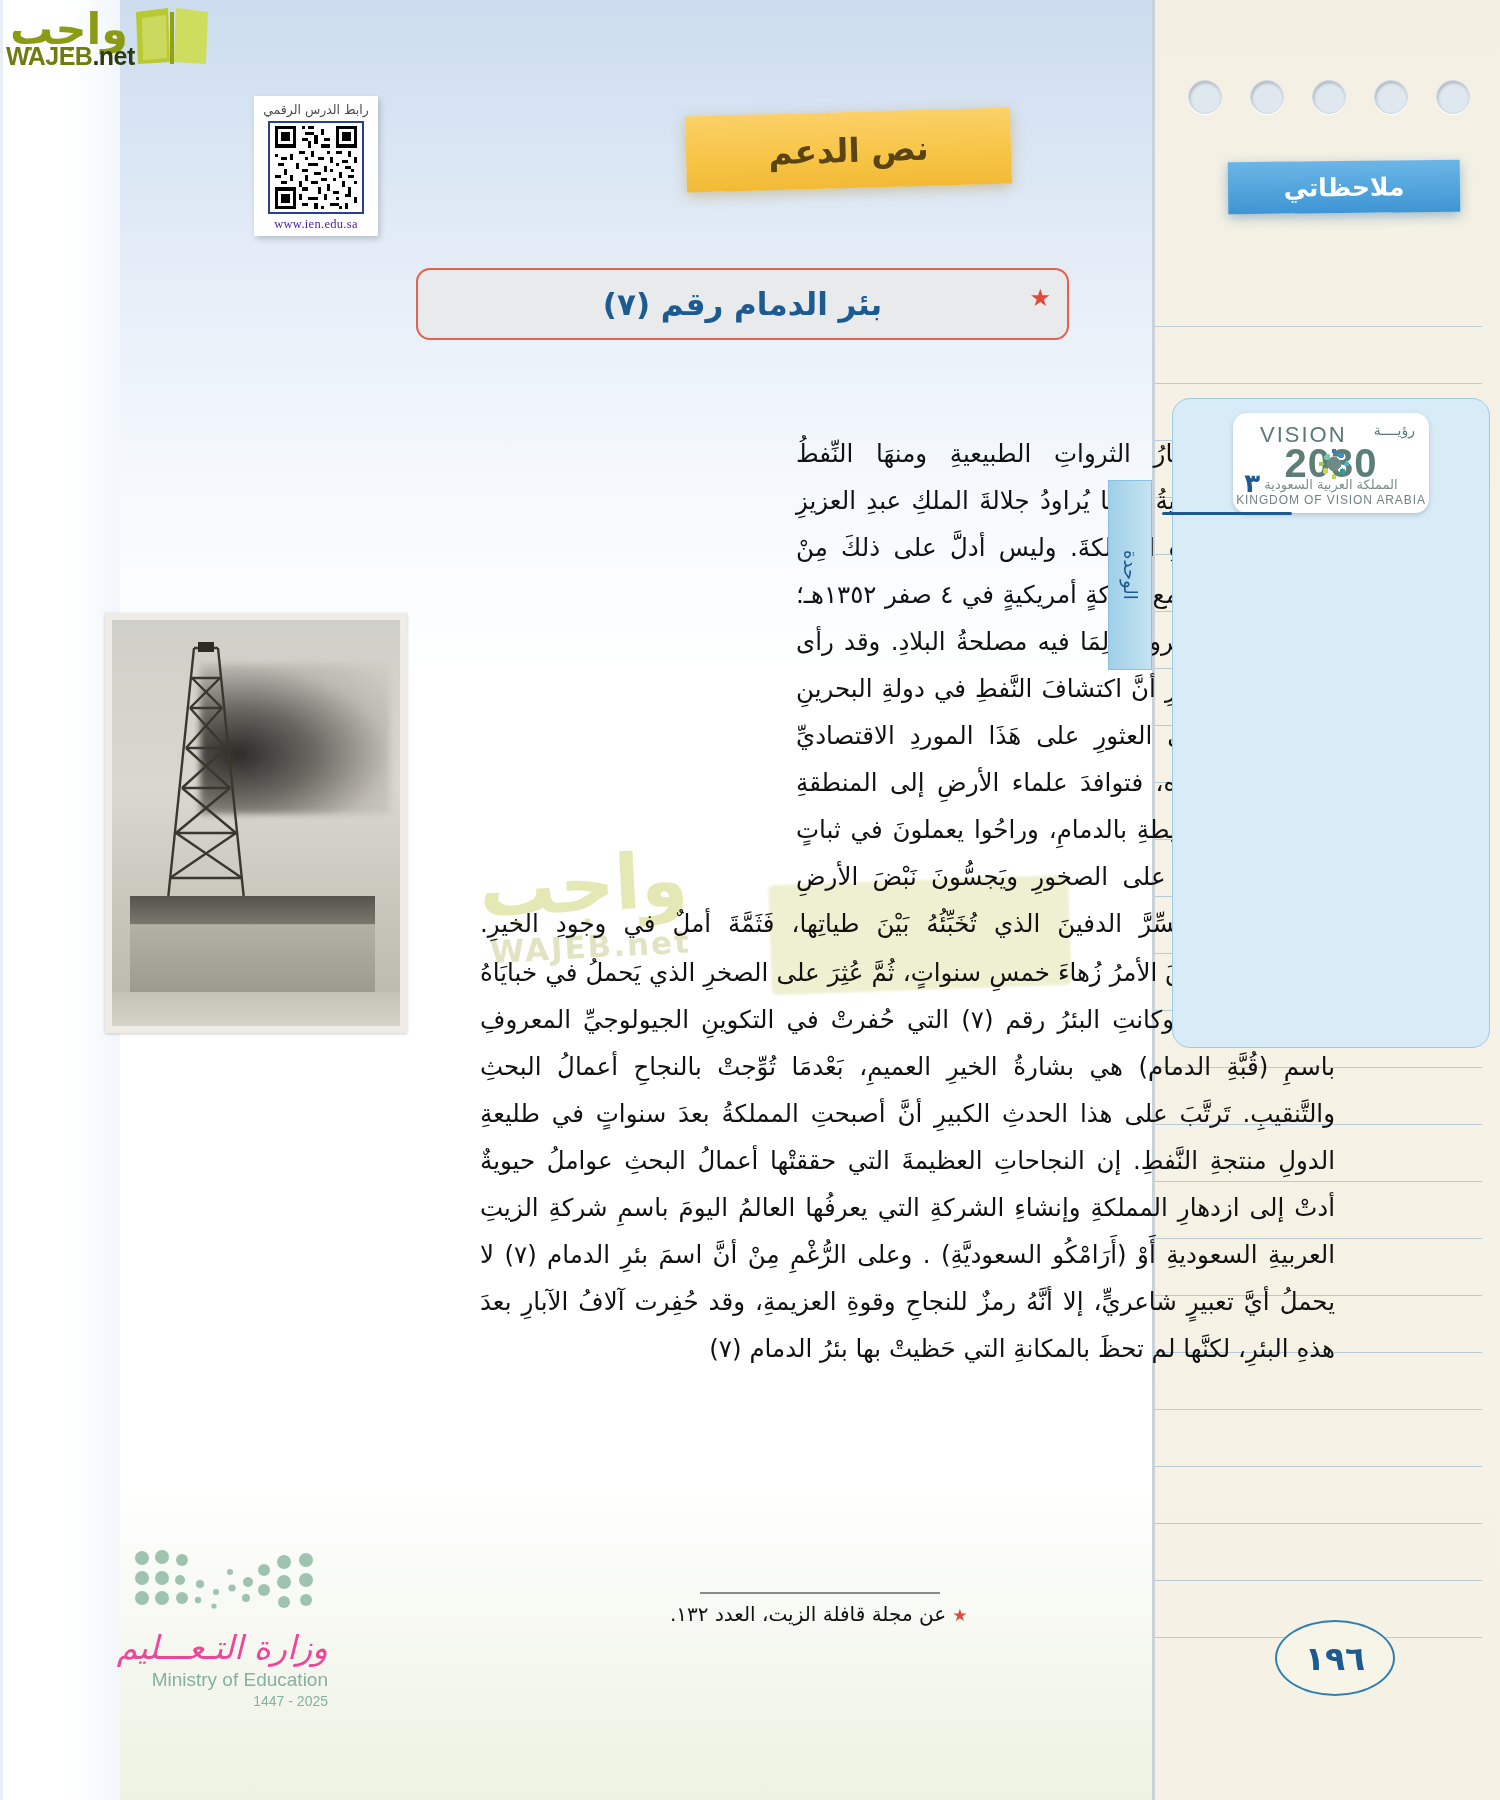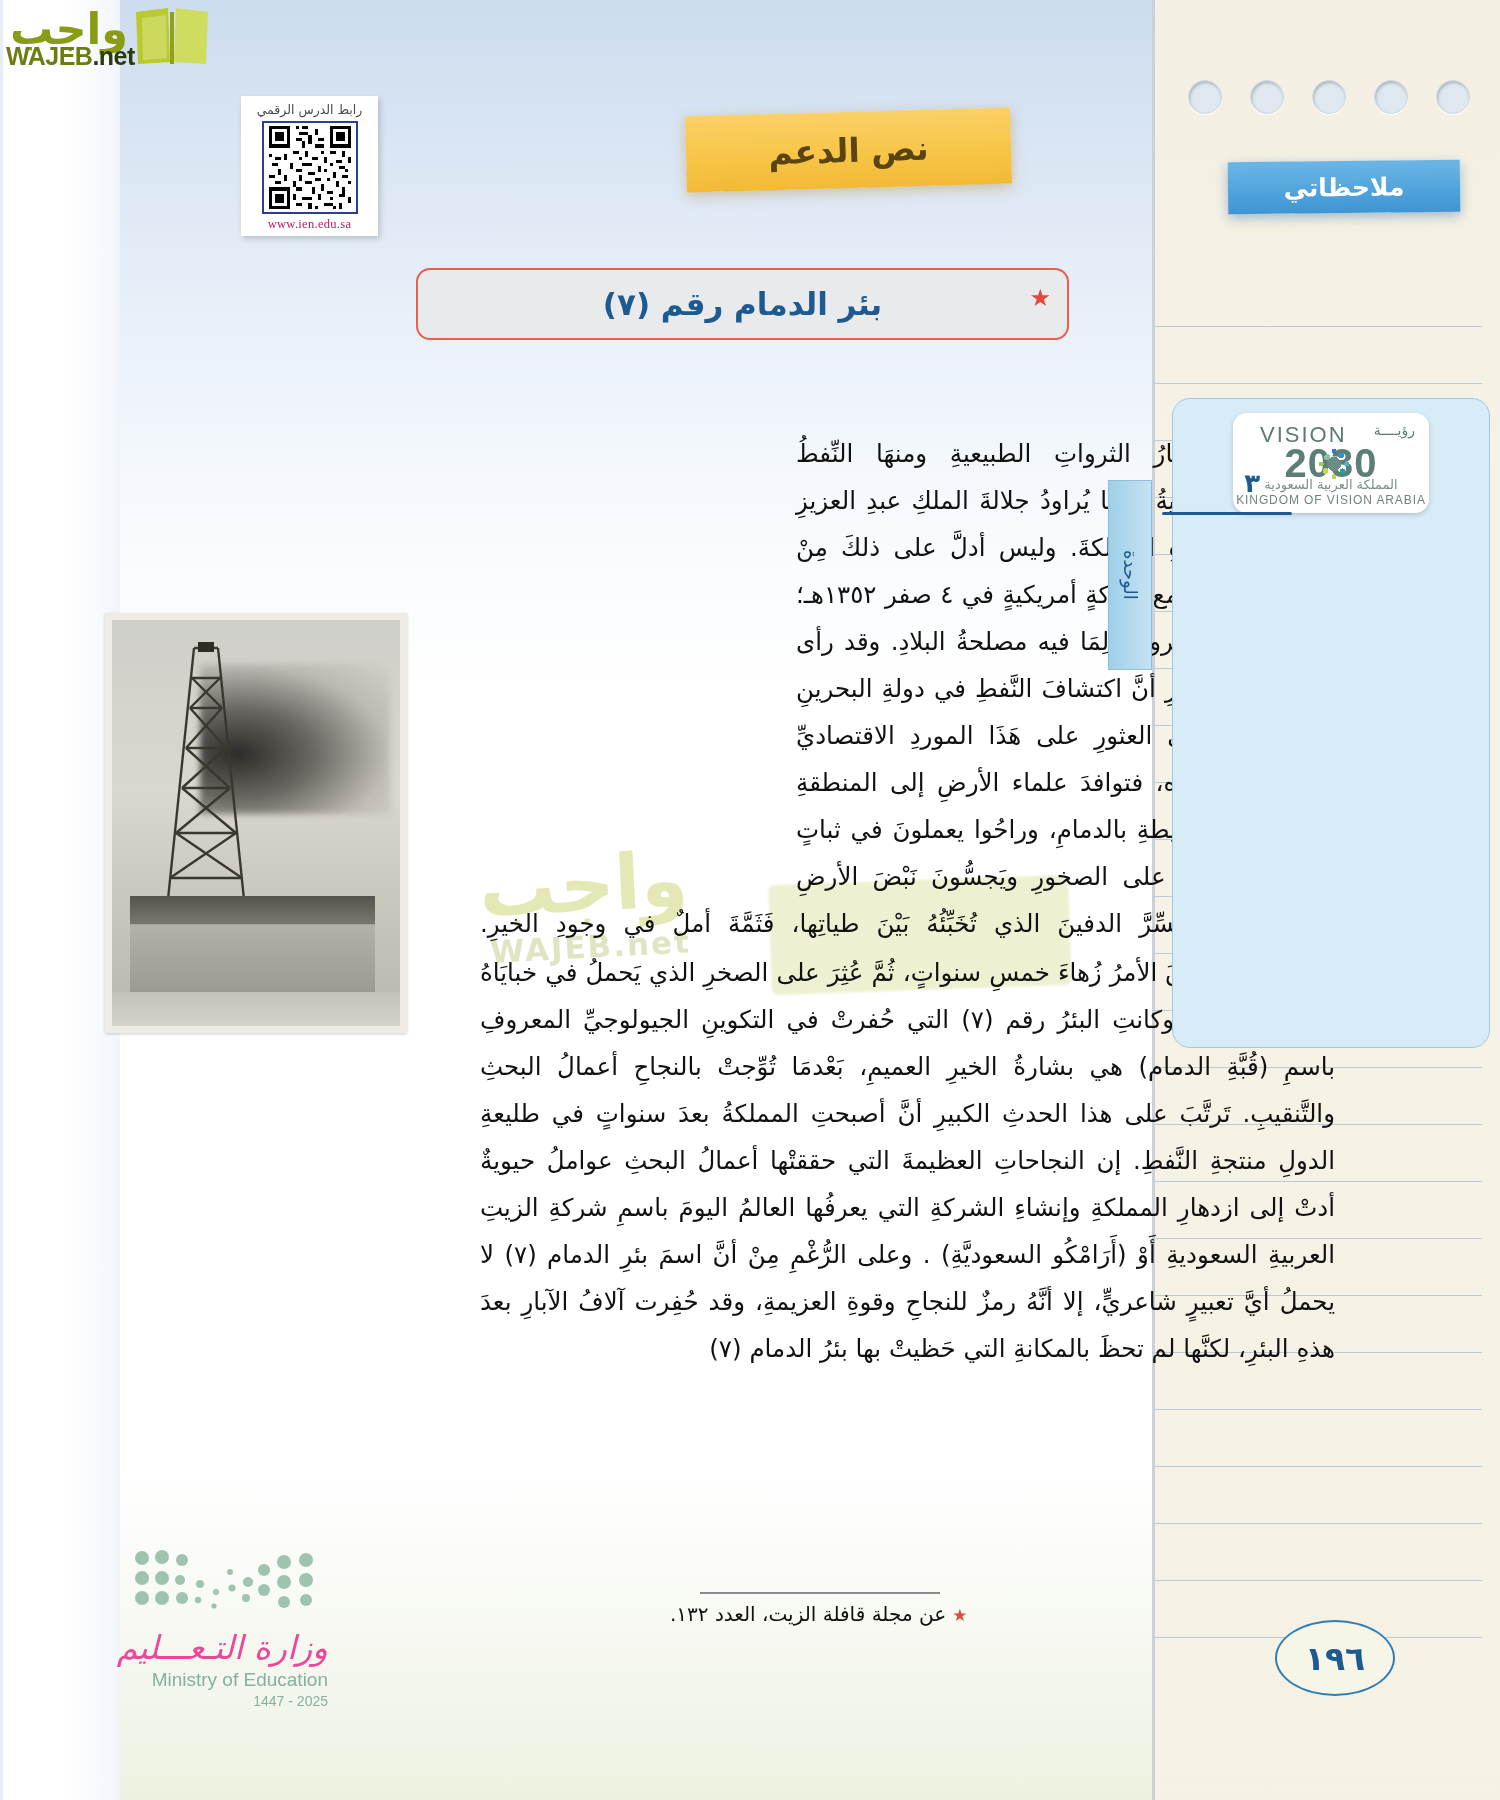--- a/index.html
+++ b/index.html
@@ -82,31 +82,31 @@
   .wm-center {
     position:absolute; top:840px; left:480px;
     font-size:76px; font-weight:bold; color:#cfd67a; opacity:.55;
     transform:rotate(-3deg); z-index:6; pointer-events:none;
     font-family:"DejaVu Sans", sans-serif;
   }
   .wm-center small { display:block; font-size:31px; letter-spacing:2px; color:#c9cf92; }
 
   
   .qr-card {
-    position:absolute; top:96px; right:1122px; width:137px; height:140px;
+    position:absolute; top:96px; right:1122px; width:124px; height:140px;
     background:#fff; box-shadow:2px 3px 6px rgba(0,0,0,.18);
     z-index:30; padding:6px 4px 4px;
     display:flex; flex-direction:column; align-items:center;
   }
   .qr-title { font-size:12.5px; color:#4a4a4a; margin-bottom:4px; font-family:"DejaVu Sans", sans-serif; }
   .qr-box {
     width:96px; height:96px; border:2.5px solid #2a3f8f; background:#fff;
     display:block;
   }
-  .qr-url { font-size:12.5px; color:#be185d; margin-top:3px; font-family:"Liberation Serif", serif; letter-spacing:.3px;}
+  .qr-url { font-size:12.5px; color:#4c1d95; margin-top:3px; font-family:"Liberation Serif", serif; letter-spacing:.3px;}
 
   
   .yellow-tab {
     position:absolute; top:112px; right:489px; width:325px; height:76px;
     background:linear-gradient(180deg,#fbd067 0%,#f7c445 60%,#f2ba36 100%);
     box-shadow:0 4px 14px rgba(170,120,20,.35);
     transform:rotate(-1.6deg);
     display:flex; align-items:center; justify-content:center;
     z-index:20;
   }

